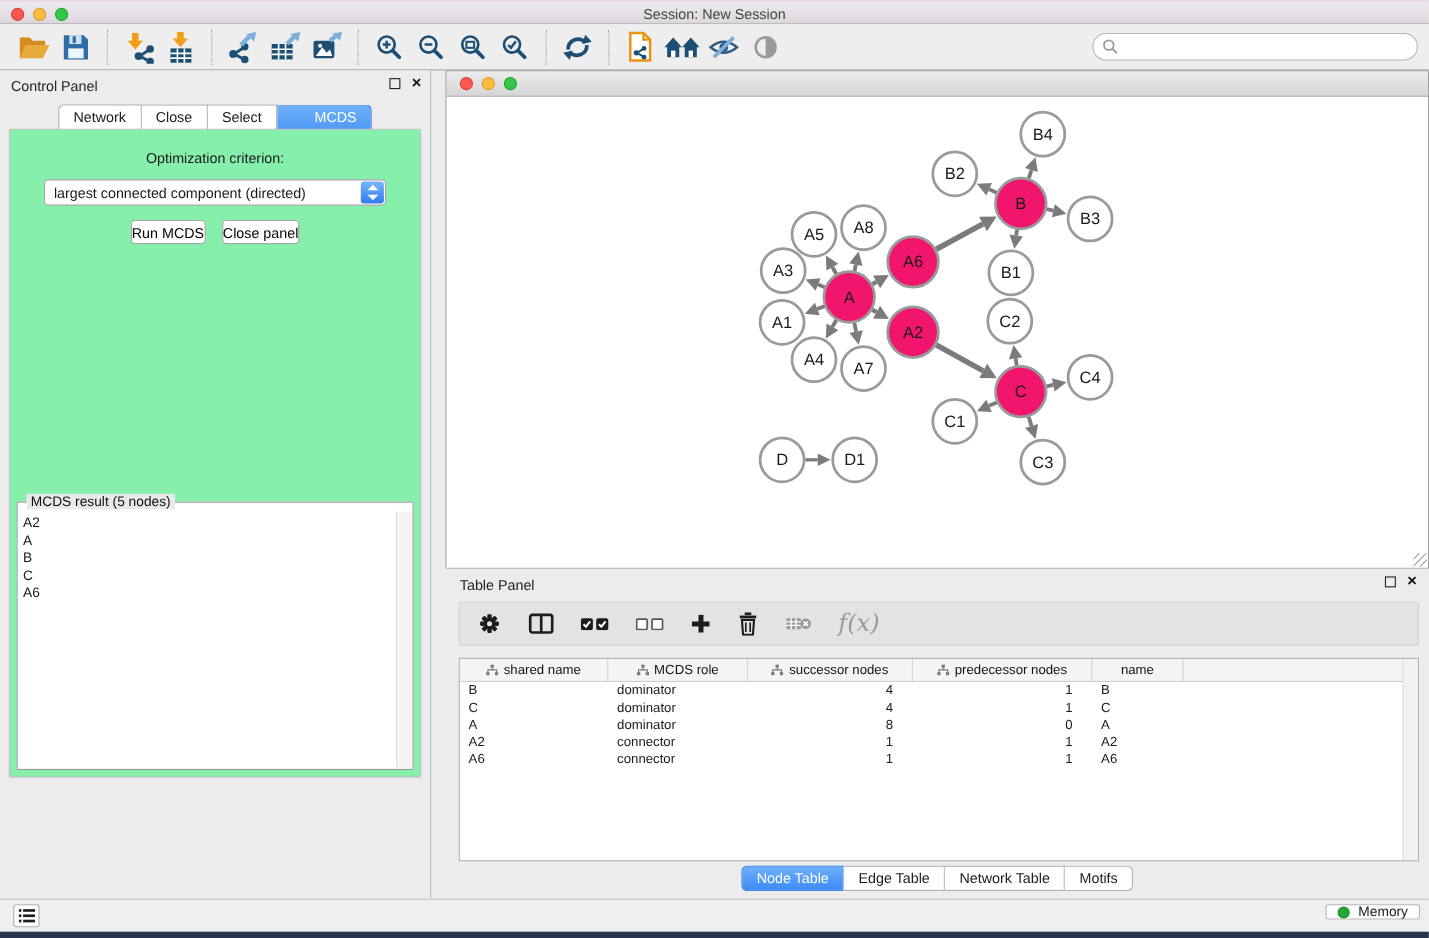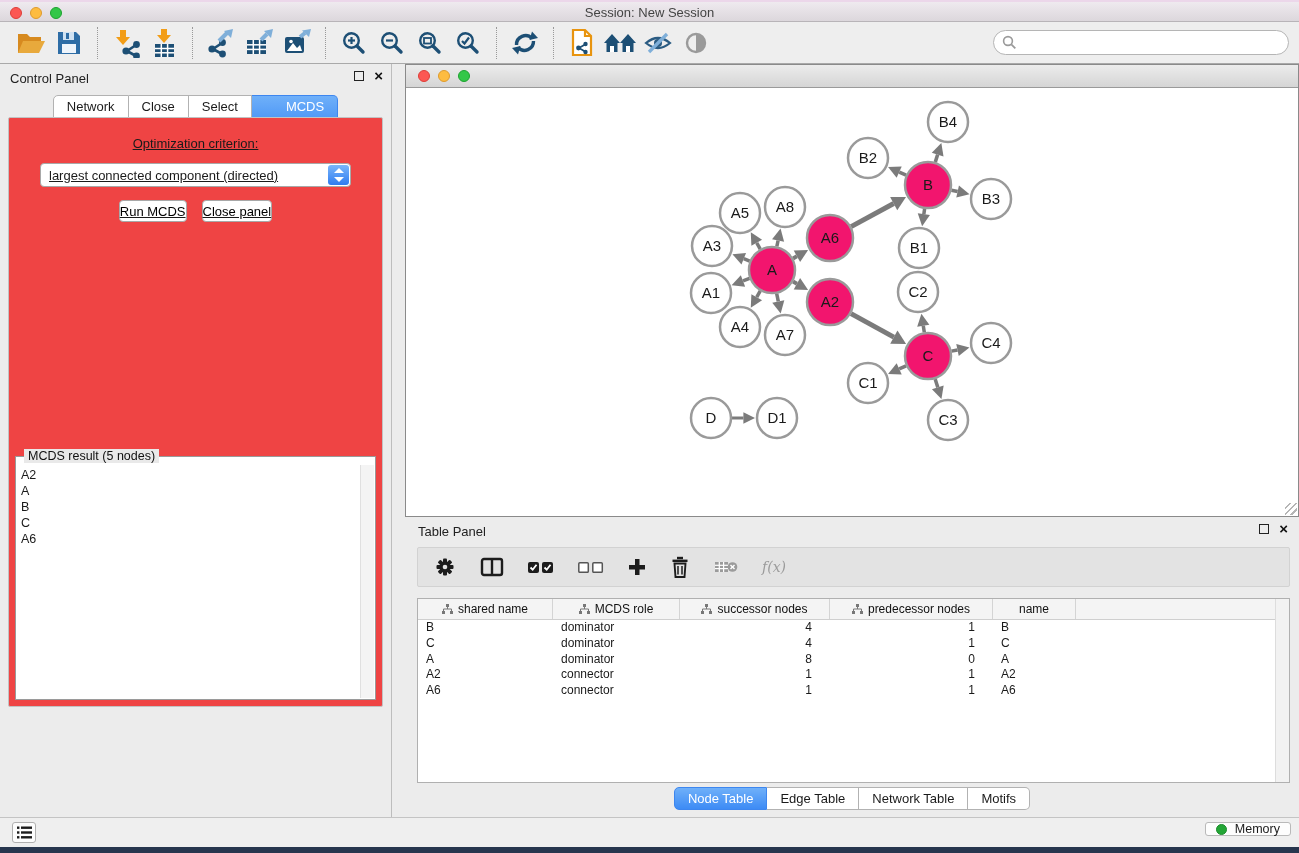--- a/index.html
+++ b/index.html
@@ -42,21 +42,21 @@
   .close-glyph { font-size:15px; font-weight:700; color:#111; line-height:10px; cursor:pointer; }
 
   .cp-tabs { position:absolute; left:0; right:0; top:31px; display:flex; justify-content:center; }
   .cp-tab { height:38px; line-height:21px; padding:0 13px; background:#fff;
     border:1px solid #b2b2b2; border-left:none; font-size:13px; cursor:pointer; }
   .cp-tab:first-child { border-left:1px solid #b2b2b2; border-radius:5px 0 0 5px; }
   .cp-tab:last-child { border-radius:0 5px 5px 0; }
   .cp-tab.active { background:linear-gradient(#6fb0f9,#3d8bf5); color:#fff; border-color:#3d86ef;padding-left:34px; }
 
   .cp-body { position:absolute; left:8px; right:8px; top:53px; height:590px;
-    background:#ef4444; border:1px solid #c2c2c2; border-radius:2px;text-decoration:underline; }
+    background:#86efac; border:1px solid #c2c2c2; border-radius:2px; }
   .opt-label { text-align:center; margin-top:18px; font-size:13px; }
   .combo { width:311px; height:24px; margin:12px auto 0 auto; background:#fff;
     border:1px solid #a8a8a8; border-radius:4px; position:relative; cursor:pointer;
     display:flex; align-items:center; padding-left:8px; font-size:13px; }
   .combo .stepper { position:absolute; right:1px; top:1px; width:21px; height:20px;
     background:linear-gradient(#7ab5fa,#2f7cf0); border-radius:3px; }
   .stepper .up, .stepper .down { position:absolute; left:5.5px; width:0; height:0;
     border-left:5px solid transparent; border-right:5px solid transparent; }
   .stepper .up { top:3px; border-bottom:5px solid #fff; }
   .stepper .down { bottom:3px; border-top:5px solid #fff; }
@@ -87,21 +87,21 @@
   .resize-grip { position:absolute; right:1px; bottom:1px; width:12px; height:12px;
     background:repeating-linear-gradient(135deg, transparent 0 3px, #b5b5b5 3px 4.5px); }
 
   
   .table-panel { position:absolute; left:405px; top:517px; width:894px; height:300px;
     background:#ececec; }
   .tp-toolbar { position:absolute; left:12px; right:9px; top:30px; height:40px;
     background:#e3e3e3; border:1px solid #d2d2d2; border-radius:2px;
     display:flex; align-items:center; gap:24px; padding-left:16px; }
   .tp-icon { display:flex; align-items:center; justify-content:center; cursor:pointer; }
-  .fx-label { font-family:"DejaVu Serif", serif; font-style:italic; font-size:14px; color:#9b9b9b; }
+  .fx-label { font-family:"DejaVu Serif", serif; font-style:italic; font-size:22px; color:#9b9b9b; }
 
   .tp-table { position:absolute; left:12px; right:9px; top:81px; bottom:34px;
     background:#fff; border:1px solid #b0b0b0; overflow:hidden; }
   .thead { display:flex; height:21px; background:#f4f4f4; border-bottom:1px solid #cfcfcf; }
   .th { display:flex; align-items:center; justify-content:center; gap:5px;
     border-right:1px solid #d4d4d4; font-size:12px; color:#111; position:relative; }
   .tr { display:flex; height:15.8px; }
   .td { font-size:12px; line-height:15.8px; padding:0 4px; white-space:nowrap; overflow:hidden; }
   .td.num { text-align:right; padding-right:18px; }
   .td.left { padding-left:8px; }

